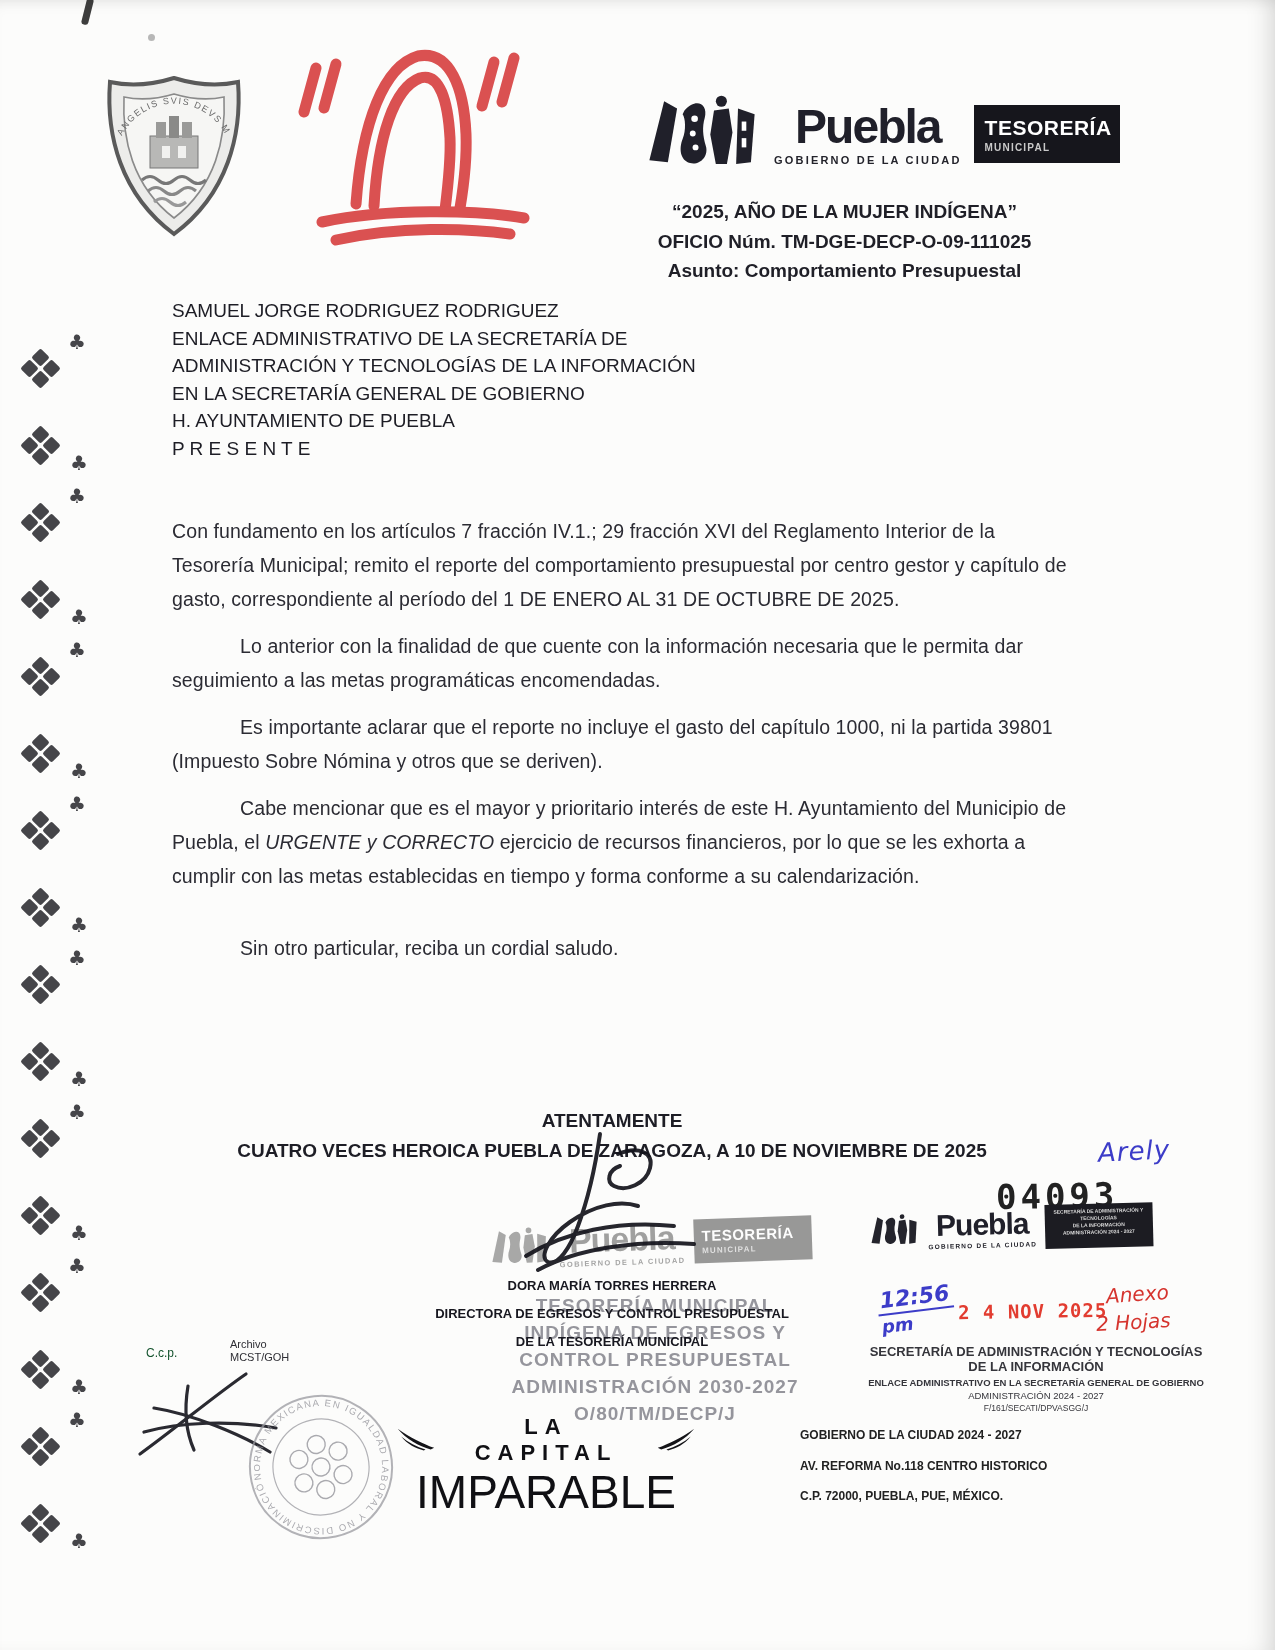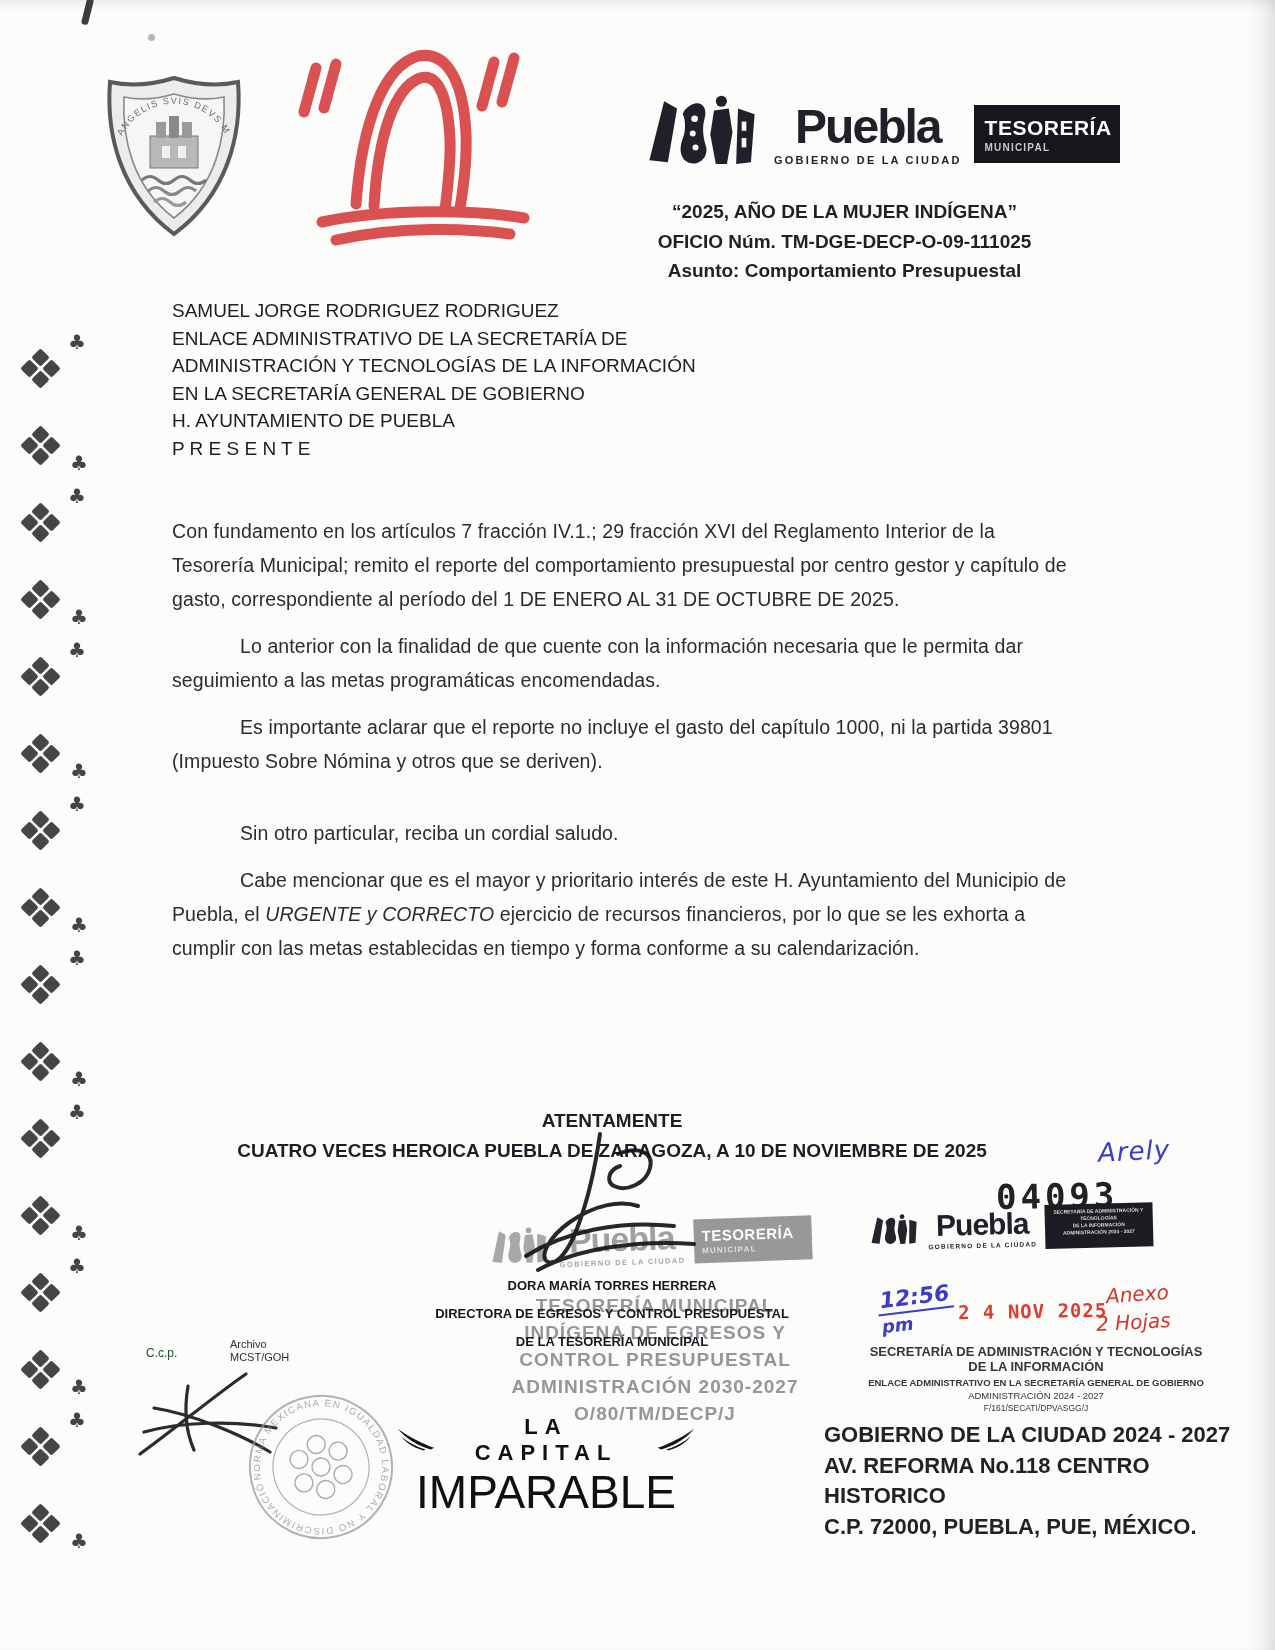--- a/index.html
+++ b/index.html
@@ -108,21 +108,21 @@
   
   .ccp { position:absolute; left:146px; top:1346px; font-size:12px; color:#14532d; }
   .ccp2 { position:absolute; left:230px; top:1338px; font-size:11px; line-height:13px; color:#2e2e34; }
   .cert { position:absolute; left:246px; top:1392px; width:150px; height:150px; opacity:.75; transform:rotate(-12deg); }
   .capital { position:absolute; left:396px; top:1414px; width:300px; text-align:center; color:#101014; }
   .cap-top { display:flex; align-items:center; justify-content:center; gap:24px; }
   .cap-title { font-weight:800; font-size:22px; letter-spacing:7px; }
   .wing { width:46px; height:26px; }
   .wing.left { transform:scaleX(-1); }
   .cap-big { font-weight:400; font-size:46px; letter-spacing:0; margin-top:-1px; }
-  .addr { position:absolute; left:824px; top:1420px; font-weight:700; font-size:22px; line-height:30.5px; color:#222; }
+  .addr { position:absolute; left:800px; top:1420px; font-weight:700; font-size:12px; line-height:30.5px; color:#222; }
 </style>
 </head>
 <body>
 
 <div class="page">
 
   <div class="staple"></div>
   <div class="dot1"></div>
 
   <aside class="ornament">
@@ -342,22 +342,22 @@
     <div>ADMINISTRACIÓN Y TECNOLOGÍAS DE LA INFORMACIÓN</div>
     <div>EN LA SECRETARÍA GENERAL DE GOBIERNO</div>
     <div>H. AYUNTAMIENTO DE PUEBLA</div>
     <div>P R E S E N T E</div>
   </section>
 
   <section class="body-text">
     <p>Con fundamento en los artículos 7 fracción IV.1.; 29 fracción XVI del Reglamento Interior de la Tesorería Municipal; remito el reporte del comportamiento presupuestal por centro gestor y capítulo de gasto, correspondiente al período del 1 DE ENERO AL 31 DE OCTUBRE DE 2025.</p>
     <p class="indent">Lo anterior con la finalidad de que cuente con la información necesaria que le permita dar seguimiento a las metas programáticas encomendadas.</p>
     <p class="indent">Es importante aclarar que el reporte no incluye el gasto del capítulo 1000, ni la partida 39801 (Impuesto Sobre Nómina y otros que se deriven).</p>
+    <p class="indent"><span>Cabe mencionar que es el mayor y prioritario interés de este H. Ayuntamiento del Municipio de Puebla, el </span><em class="urgente">URGENTE y CORRECTO</em><span> ejercicio de recursos financieros, por lo que se les exhorta a cumplir con las metas establecidas en tiempo y forma conforme a su calendarización.</span></p>
     <p class="indent p5">Sin otro particular, reciba un cordial saludo.</p>
-    <p class="indent"><span>Cabe mencionar que es el mayor y prioritario interés de este H. Ayuntamiento del Municipio de Puebla, el </span><em class="urgente">URGENTE y CORRECTO</em><span> ejercicio de recursos financieros, por lo que se les exhorta a cumplir con las metas establecidas en tiempo y forma conforme a su calendarización.</span></p>
   </section>
 
   <div class="closing">
     <div>ATENTAMENTE</div>
     <div>CUATRO VECES HEROICA PUEBLA DE ZARAGOZA, A 10 DE NOVIEMBRE DE 2025</div>
   </div>
 
   <div class="stamp-center">
     <svg class="picon md" viewBox="0 0 130 95">
       <g fill="currentColor">

